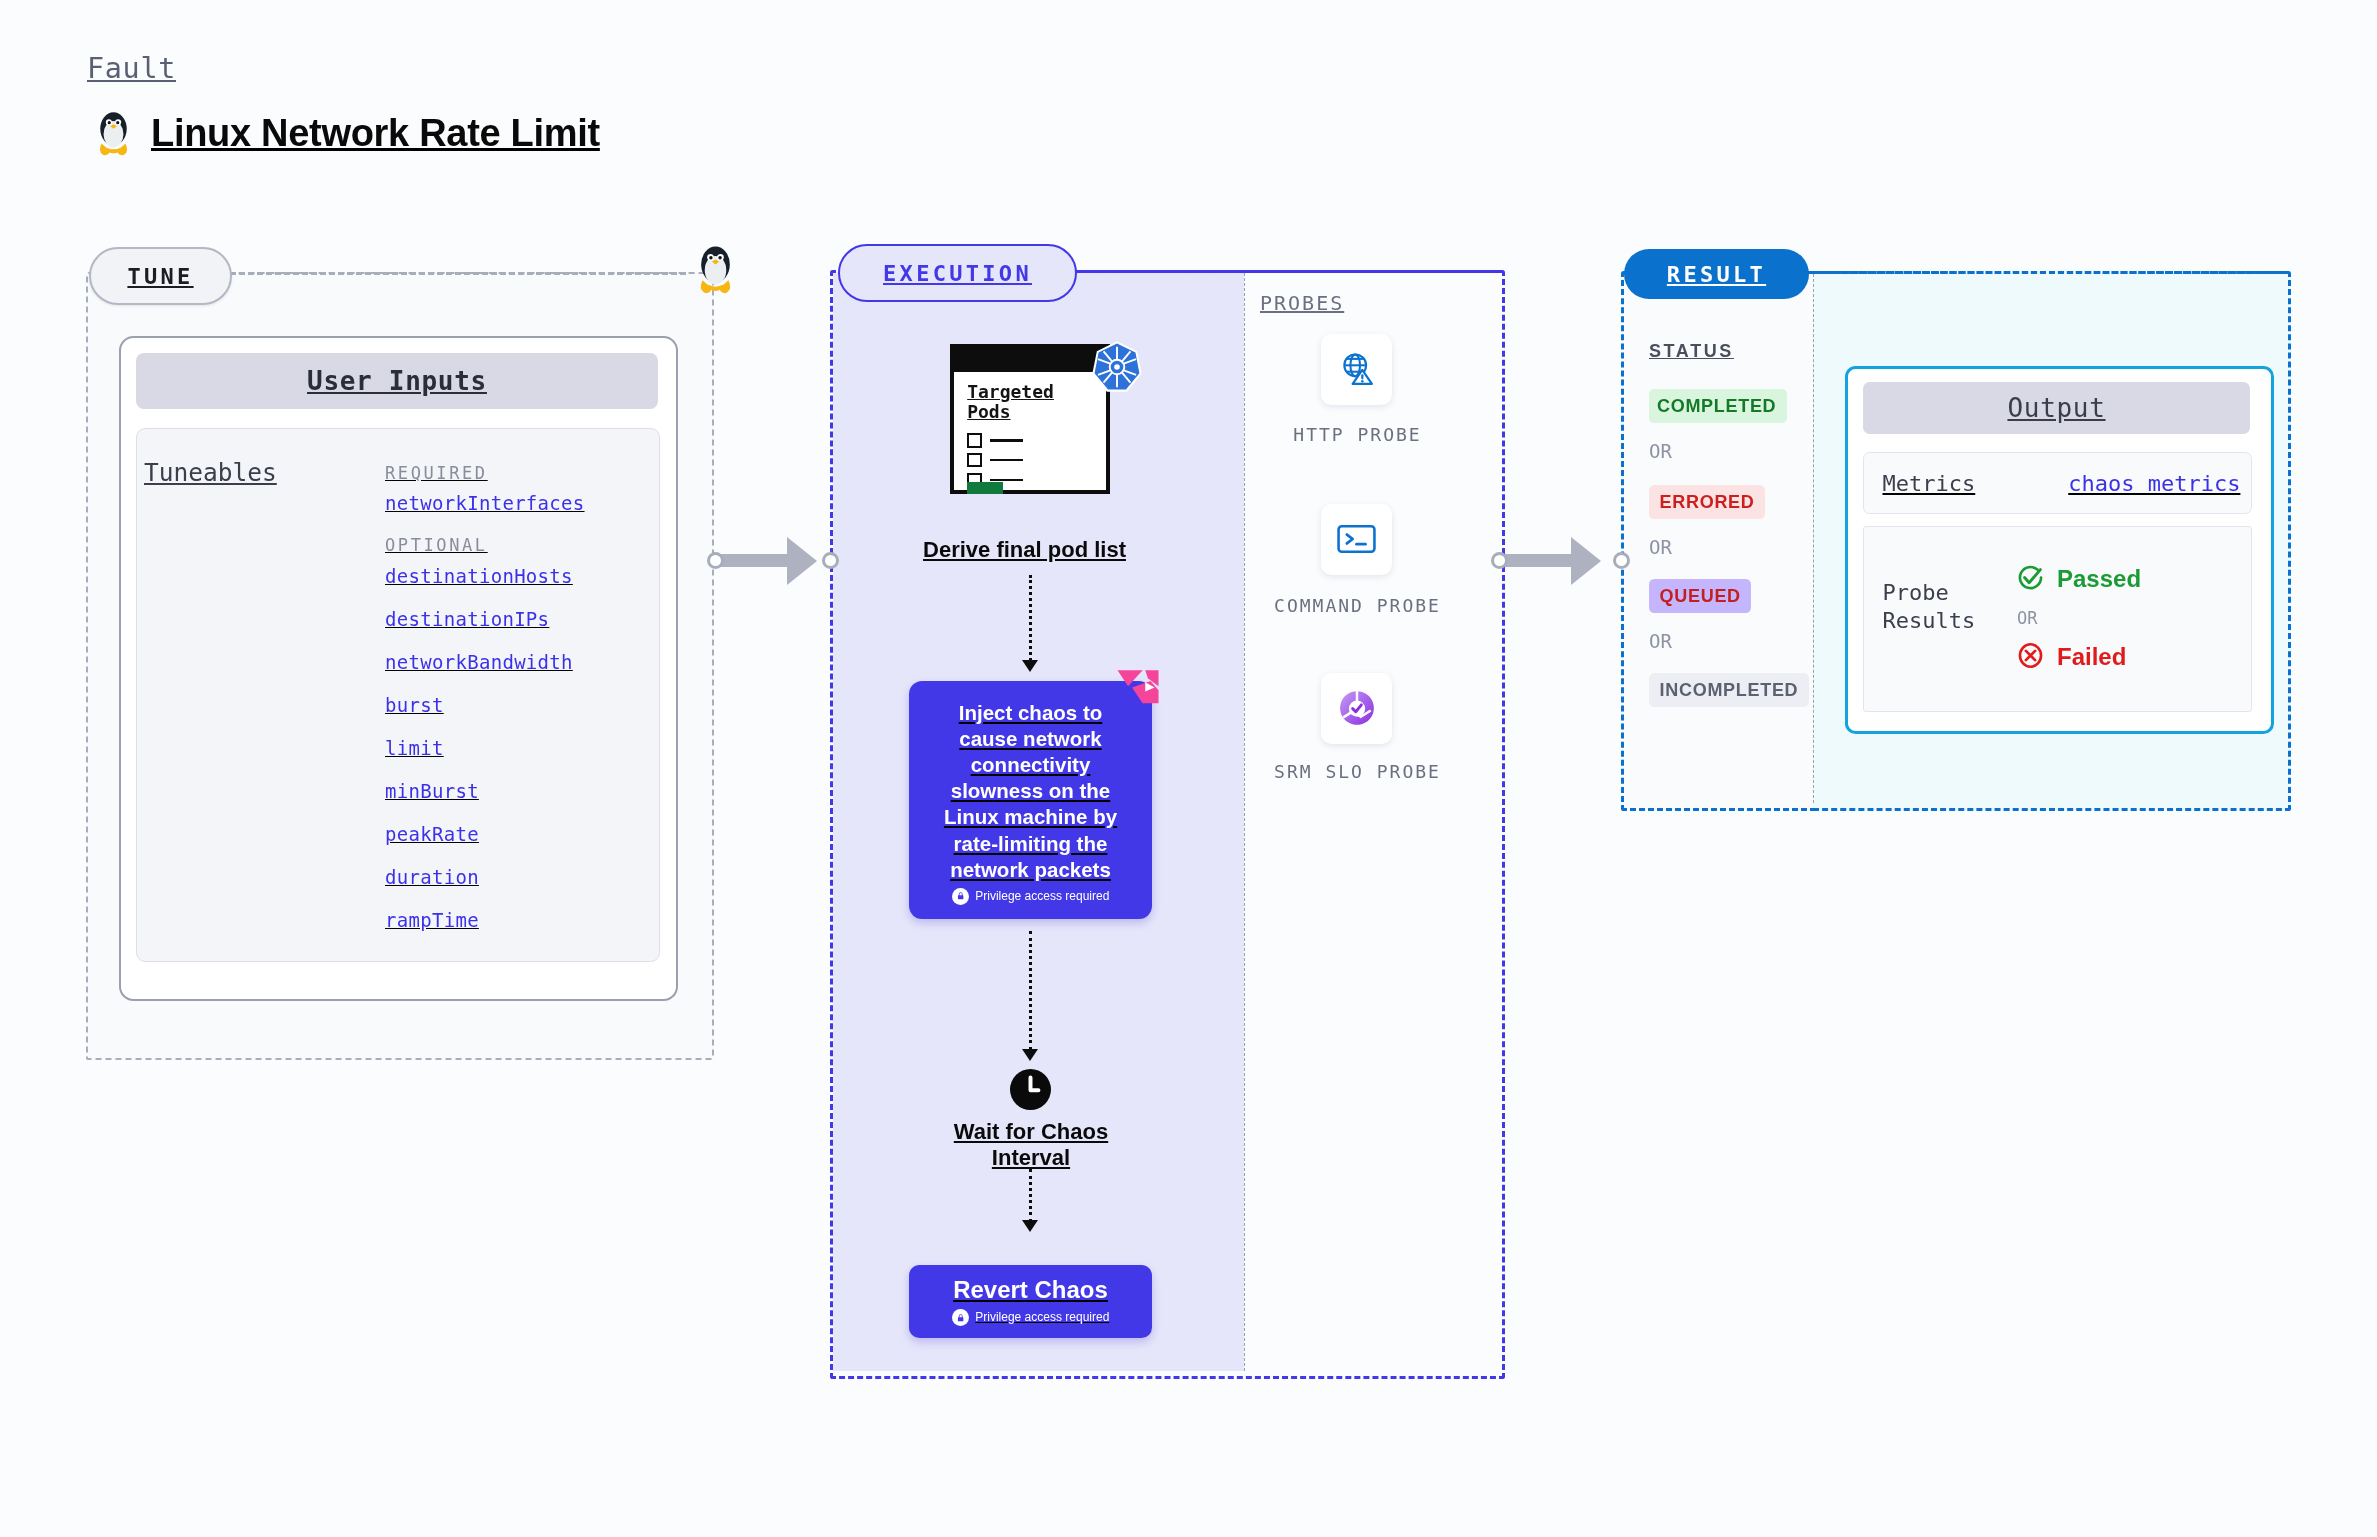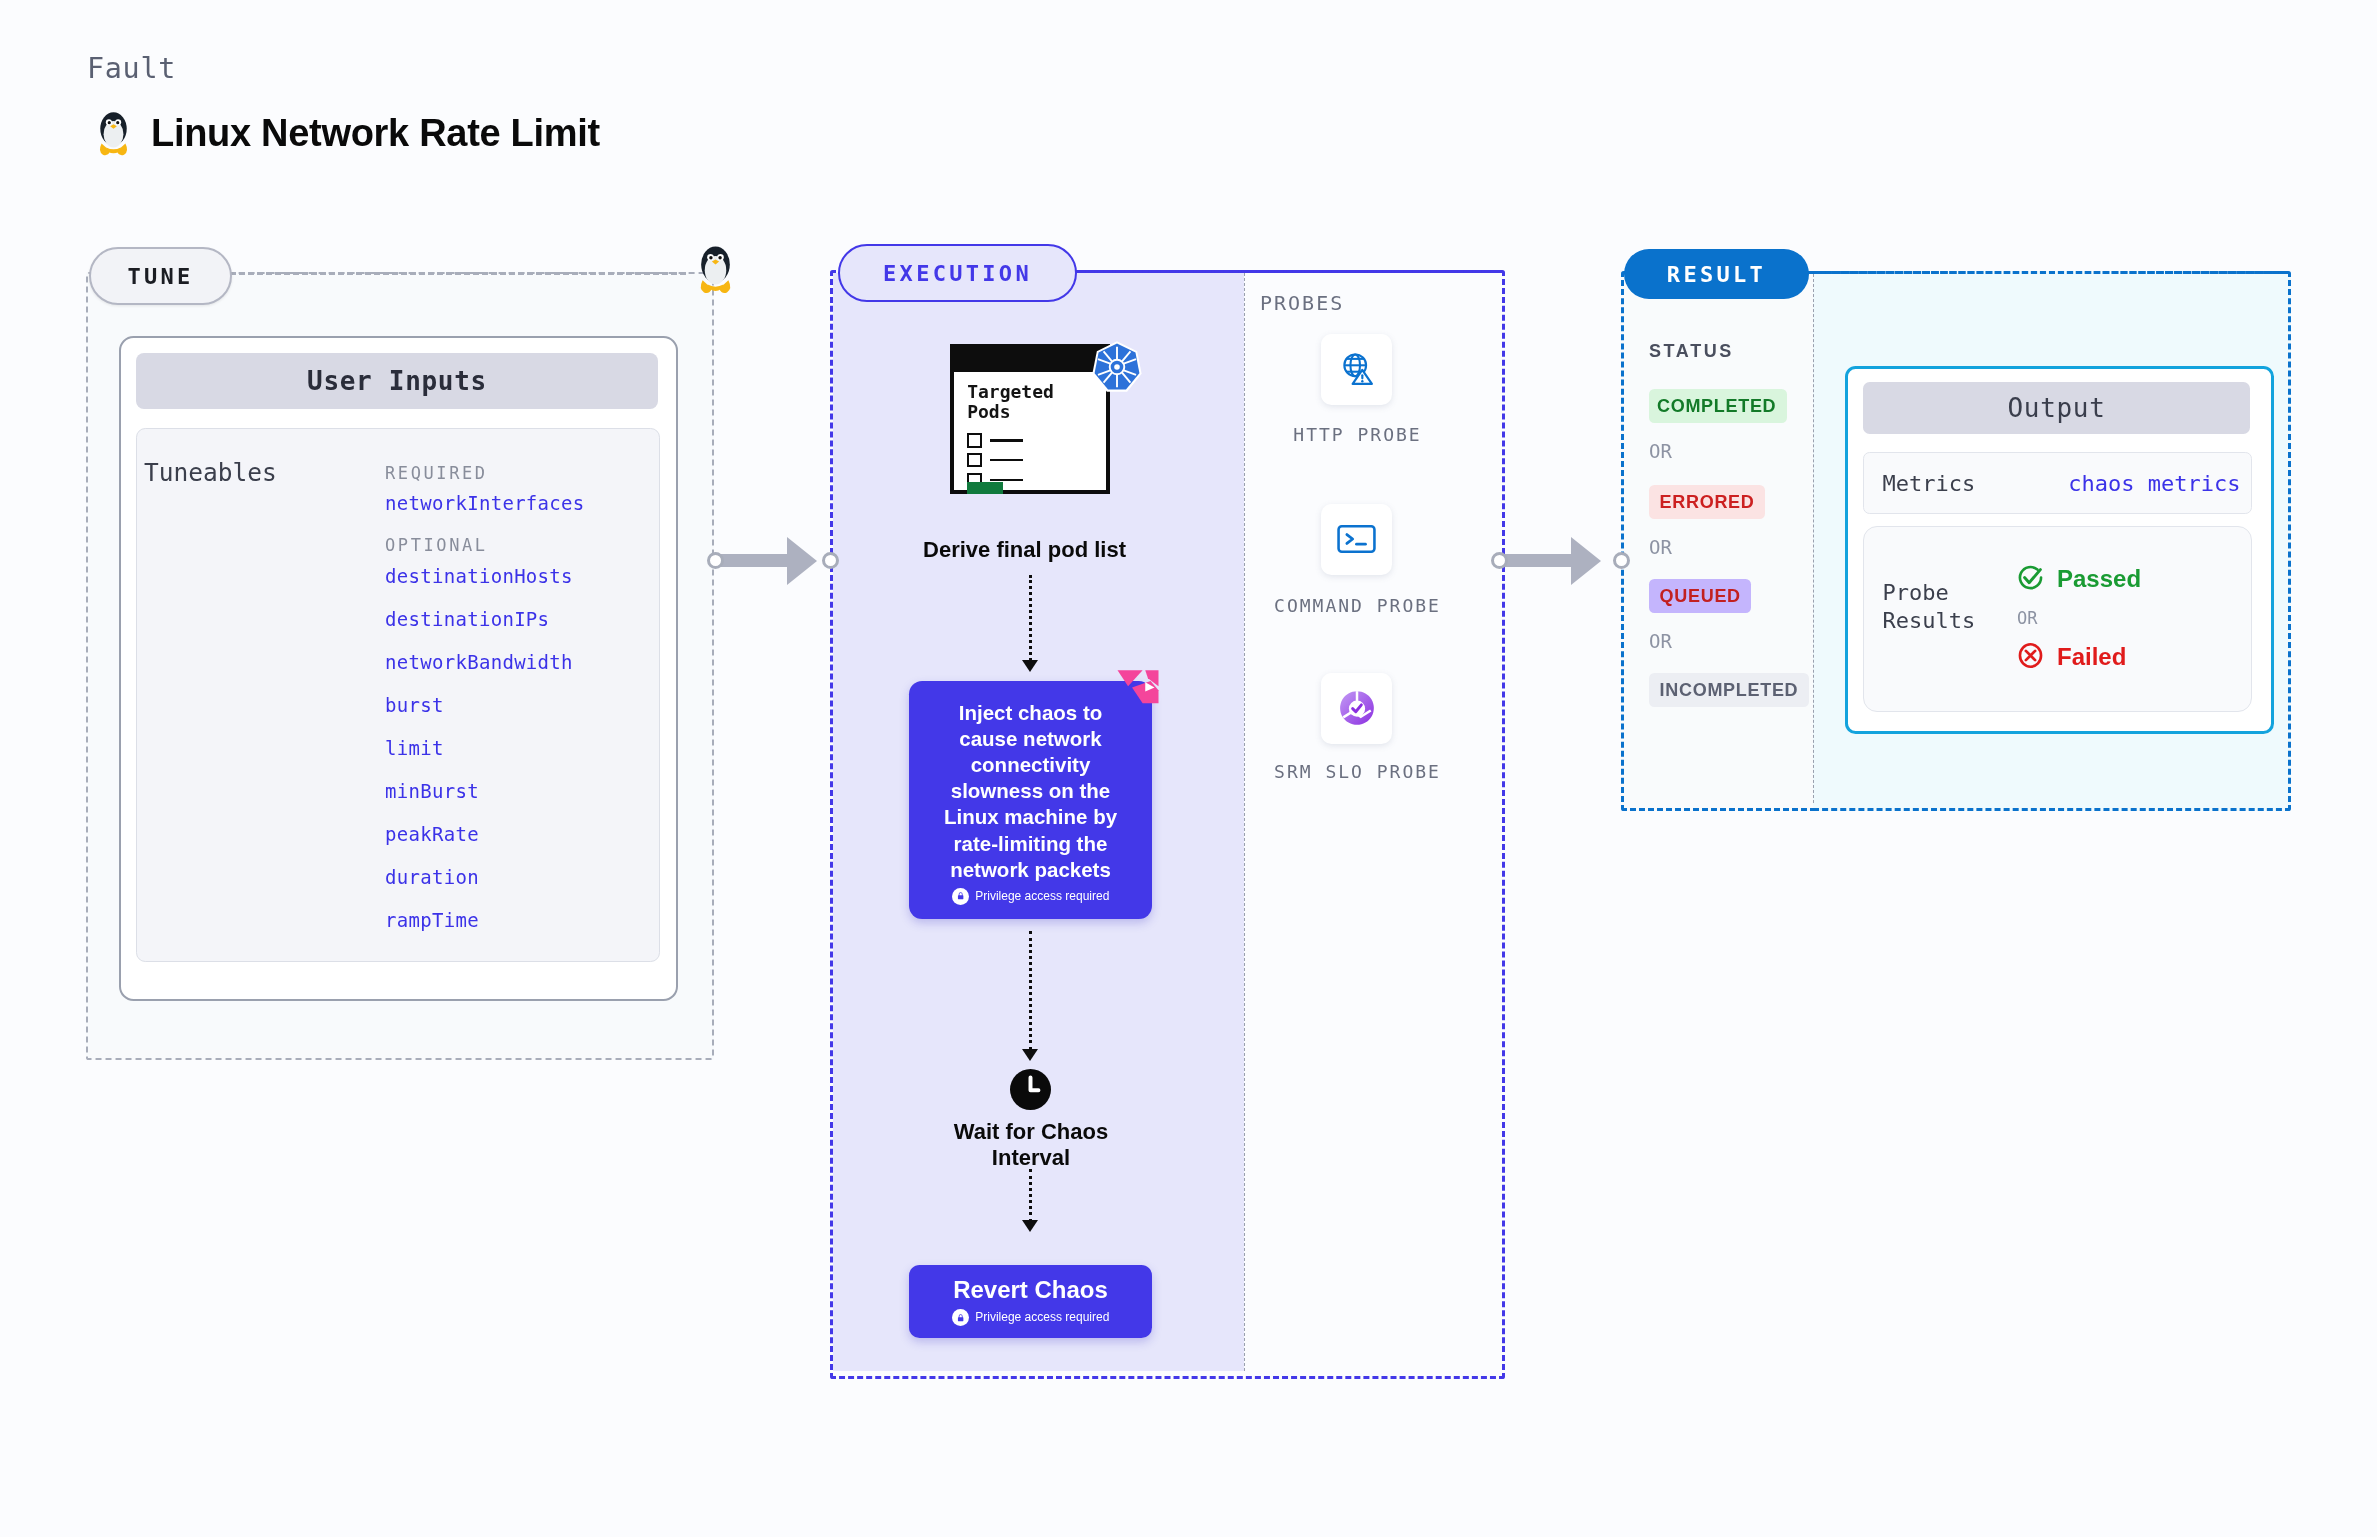--- a/index.html
+++ b/index.html
@@ -3,21 +3,21 @@
 <meta charset="utf-8">
 <style>
   html,body{margin:0;padding:0;}
   body{
     width:2377px;height:1537px;
     background:#fbfcfe;
     font-family:"Liberation Sans",sans-serif;
     position:relative;
     overflow:hidden;
   }
-  .abs{position:absolute;}
+  .abs{position:absolute;text-decoration:underline;}
 
   
   #fault-label{
     left:87px;top:52px;
     font-family:"DejaVu Sans Mono","Liberation Mono",monospace;
     font-size:28.4px;color:#5a6072;letter-spacing:0.7px;
   }
   #title-row{left:93px;top:109px;display:flex;align-items:center;gap:17px;}
   #title-text{
     font-size:38px;font-weight:bold;color:#0a0a0a;letter-spacing:-0.3px;
@@ -239,21 +239,21 @@
   .mono-label{
     font-family:"DejaVu Sans Mono","Liberation Mono",monospace;
     font-size:22px;color:#3b3f4c;
   }
   .mono-value{
     font-family:"DejaVu Sans Mono","Liberation Mono",monospace;
     font-size:22px;color:#3b32e8;
   }
   #probe-results-box{
     left:1863px;top:526px;width:387px;height:184px;
-    background:#f9fafc;border:1.3px solid #e2e5ec;border-radius:14px;
+    background:#f9fafc;border:1.3px solid #e2e5ec;border-radius:3px;
   }
   #pr-label{
     position:absolute;left:18.5px;top:52px;width:93px;line-height:1.25;
   }
   .pr-row{position:absolute;left:152px;display:flex;align-items:center;gap:12px;}
   .pr-text{font-size:24px;font-weight:bold;}
 
   
   .conn-dot{
     position:absolute;width:17px;height:17px;border-radius:50%;

